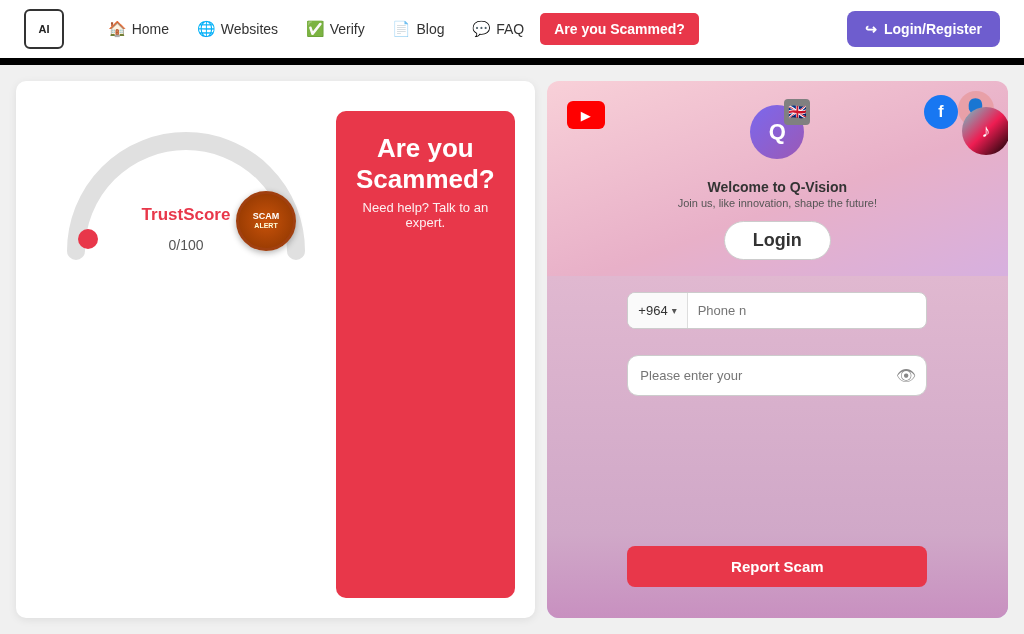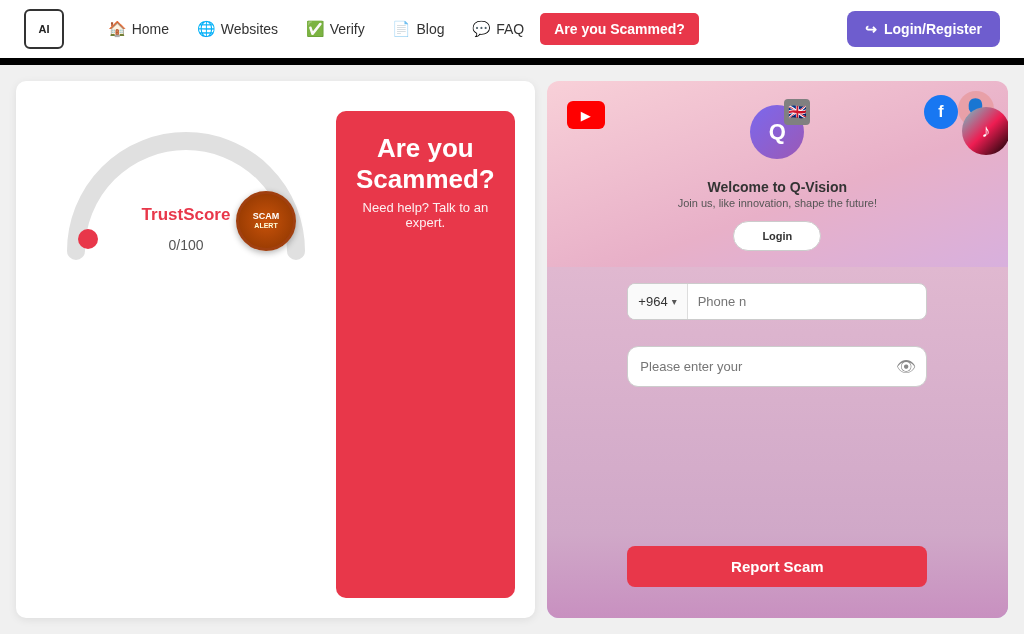--- a/index.html
+++ b/index.html
@@ -325,21 +325,21 @@
       font-size: 11px;
       color: #555;
       margin-top: 2px;
     }
     .login-btn {
       margin-top: 12px;
       background: #fff;
       border: 1.5px solid #ccc;
       border-radius: 20px;
       padding: 8px 28px;
-      font-size: 11px;
+      font-size: 18px;
       font-weight: 600;
       color: #333;
       cursor: pointer;
     }
 
     
     .login-form-area {
       flex: 1;
       background: linear-gradient(180deg, #e0b8d0 0%, #d0a8c8 100%);
       padding: 16px 20px;

